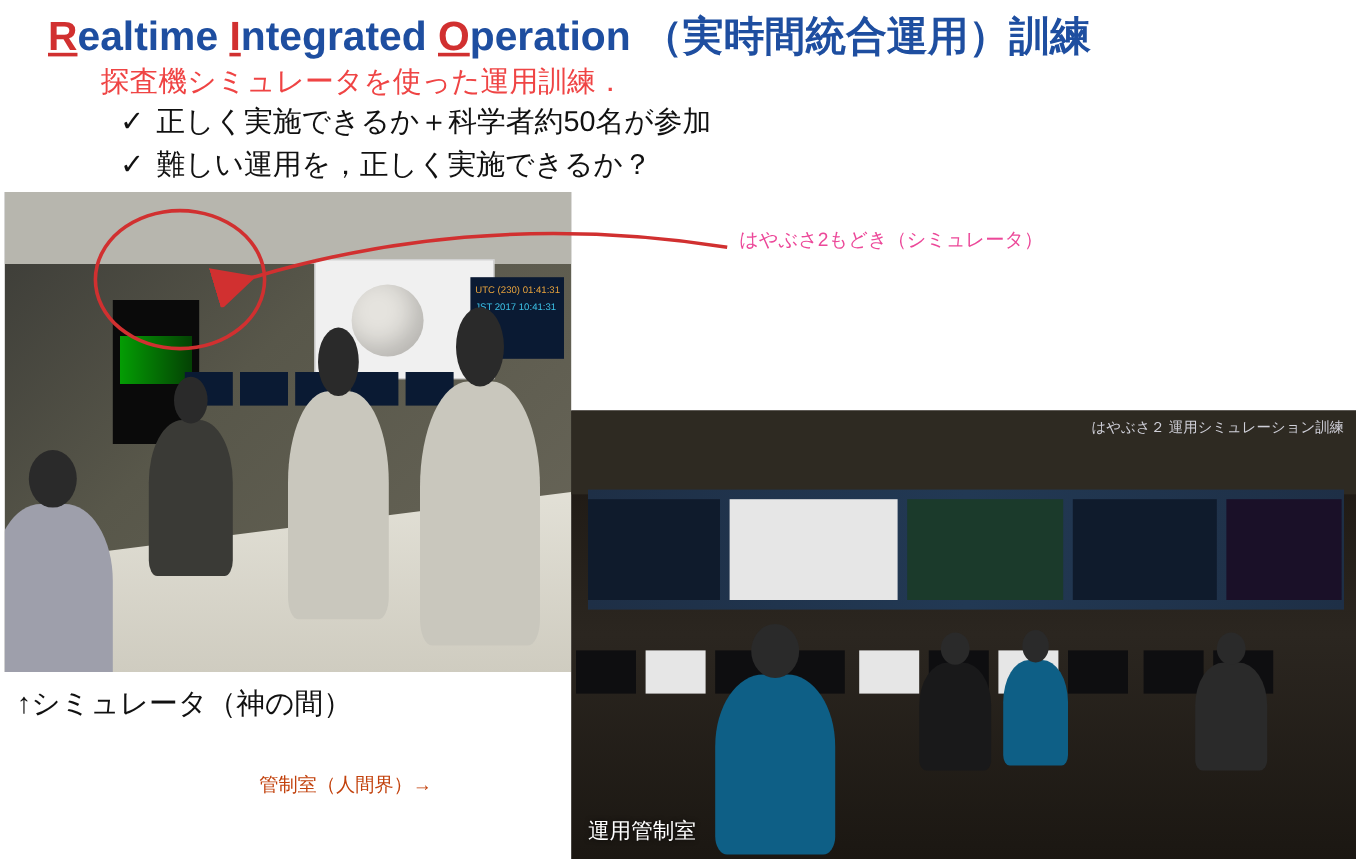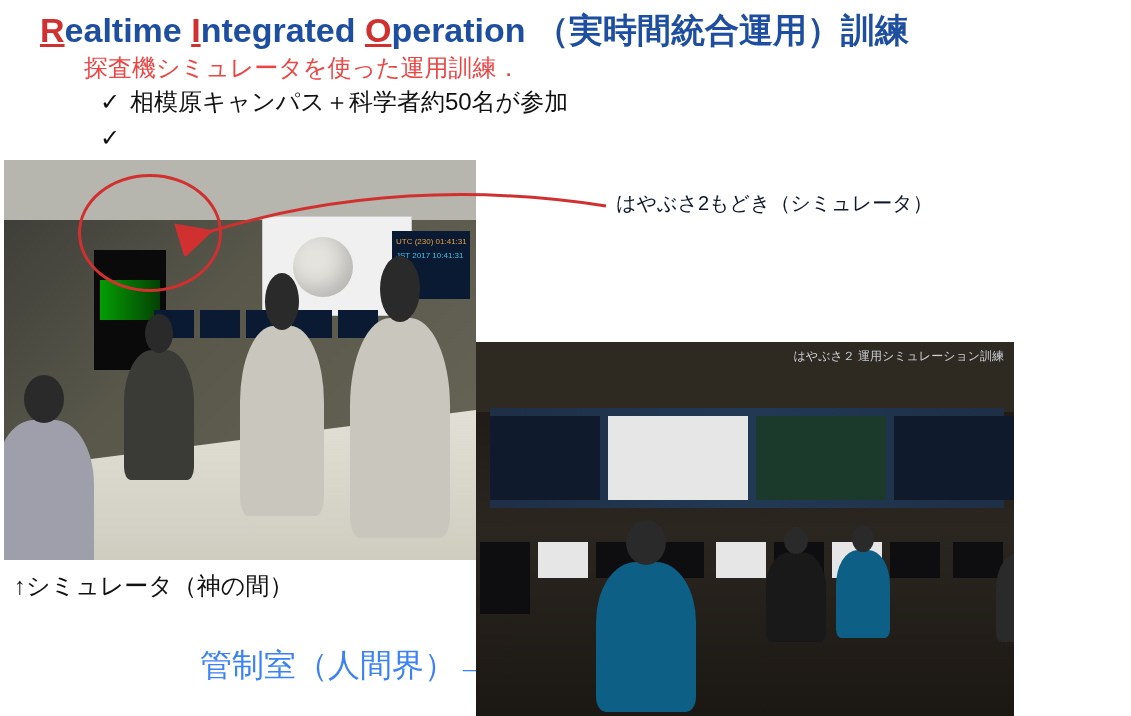--- a/index.html
+++ b/index.html
@@ -99,45 +99,45 @@
       left: 140px;
       width: 470px;
       height: 90px;
       z-index: 29;
       pointer-events: none;
     }
     .arrow-label {
       position: absolute;
       top: 190px;
       left: 616px;
-      font-size: 20px;
-      color: #0f172a;
+      font-size: 16px;
+      color: #ec4899;
       z-index: 30;
     }
 
     .caption-left {
       position: absolute;
       top: 570px;
       left: 14px;
       font-size: 24px;
       color: #111;
     }
     .caption-right {
       position: absolute;
       top: 644px;
-      left: 200px;
-      font-size: 32px;
-      color: #3b82f6;
+      left: 216px;
+      font-size: 16px;
+      color: #c2410c;
     }
 
     .photo-right {
       position: absolute;
       top: 342px;
       left: 476px;
-      width: 538px;
+      width: 654px;
       height: 374px;
       background: linear-gradient(180deg,#1a1510 0%, #2b2620 50%, #1b1712 100%);
       overflow: hidden;
     }
     .photo-right .ceiling { position:absolute; top:0; left:0; right:0; height:70px; background:#2e2a22; }
     .photo-right .banner { position:absolute; top:6px; right:10px; color:#cfcfd8; font-size:12px; }
     .photo-right .bigscr { position:absolute; top:66px; left:14px; right:10px; height:100px; background:linear-gradient(90deg,#1e2f46,#223954,#1e2f46); }
     .photo-right .bigscr .panel { position:absolute; top:8px; height:84px; background:#0f1b2c; }
     .photo-right .bigscr .p1 { left:0; width:110px; }
     .photo-right .bigscr .p2 { left:118px; width:140px; background:#e6e6e6;}
@@ -166,24 +166,25 @@
 
 <div class="title">
   <span class="rio-letter">R</span><span>ealtime </span><span class="rio-letter">I</span><span>ntegrated </span><span class="rio-letter">O</span><span>peration （実時間統合運用）訓練</span>
 </div>
 
 <div class="subtitle">探査機シミュレータを使った運用訓練．</div>
 
 <div class="bullets">
   <div class="bullet-row">
     <span class="check">✓</span>
-    <span>相模原キャンパス＋科学者約50名が参加</span>
+    <span>正しく実施できるか＋科学者約50名が参加</span>
   </div>
   <div class="bullet-row">
     <span class="check">✓</span>
+    <span>難しい運用を，正しく実施できるか？</span>
   </div>
 </div>
 
 <div class="photo-left">
   <div class="ceiling"></div>
   <div class="rack">
       <div class="gfx"></div>
     </div>
   <div class="screen-a"></div>
   <div class="screen-b">
@@ -227,14 +228,15 @@
   <div class="deskrow">
     <span class="mon"></span><span class="mon lit"></span><span class="mon"></span><span class="mon"></span>
     <span class="mon lit"></span><span class="mon"></span><span class="mon lit"></span><span class="mon"></span>
     <span class="mon"></span><span class="mon"></span>
   </div>
   <div class="person pB1"></div>
   <div class="person pB2"></div>
   <div class="person pB3"></div>
   <div class="person pB4"></div>
   <div class="caption-block">
+    <div>運用管制室</div>
   </div>
 </div>
 
 </body></html>

